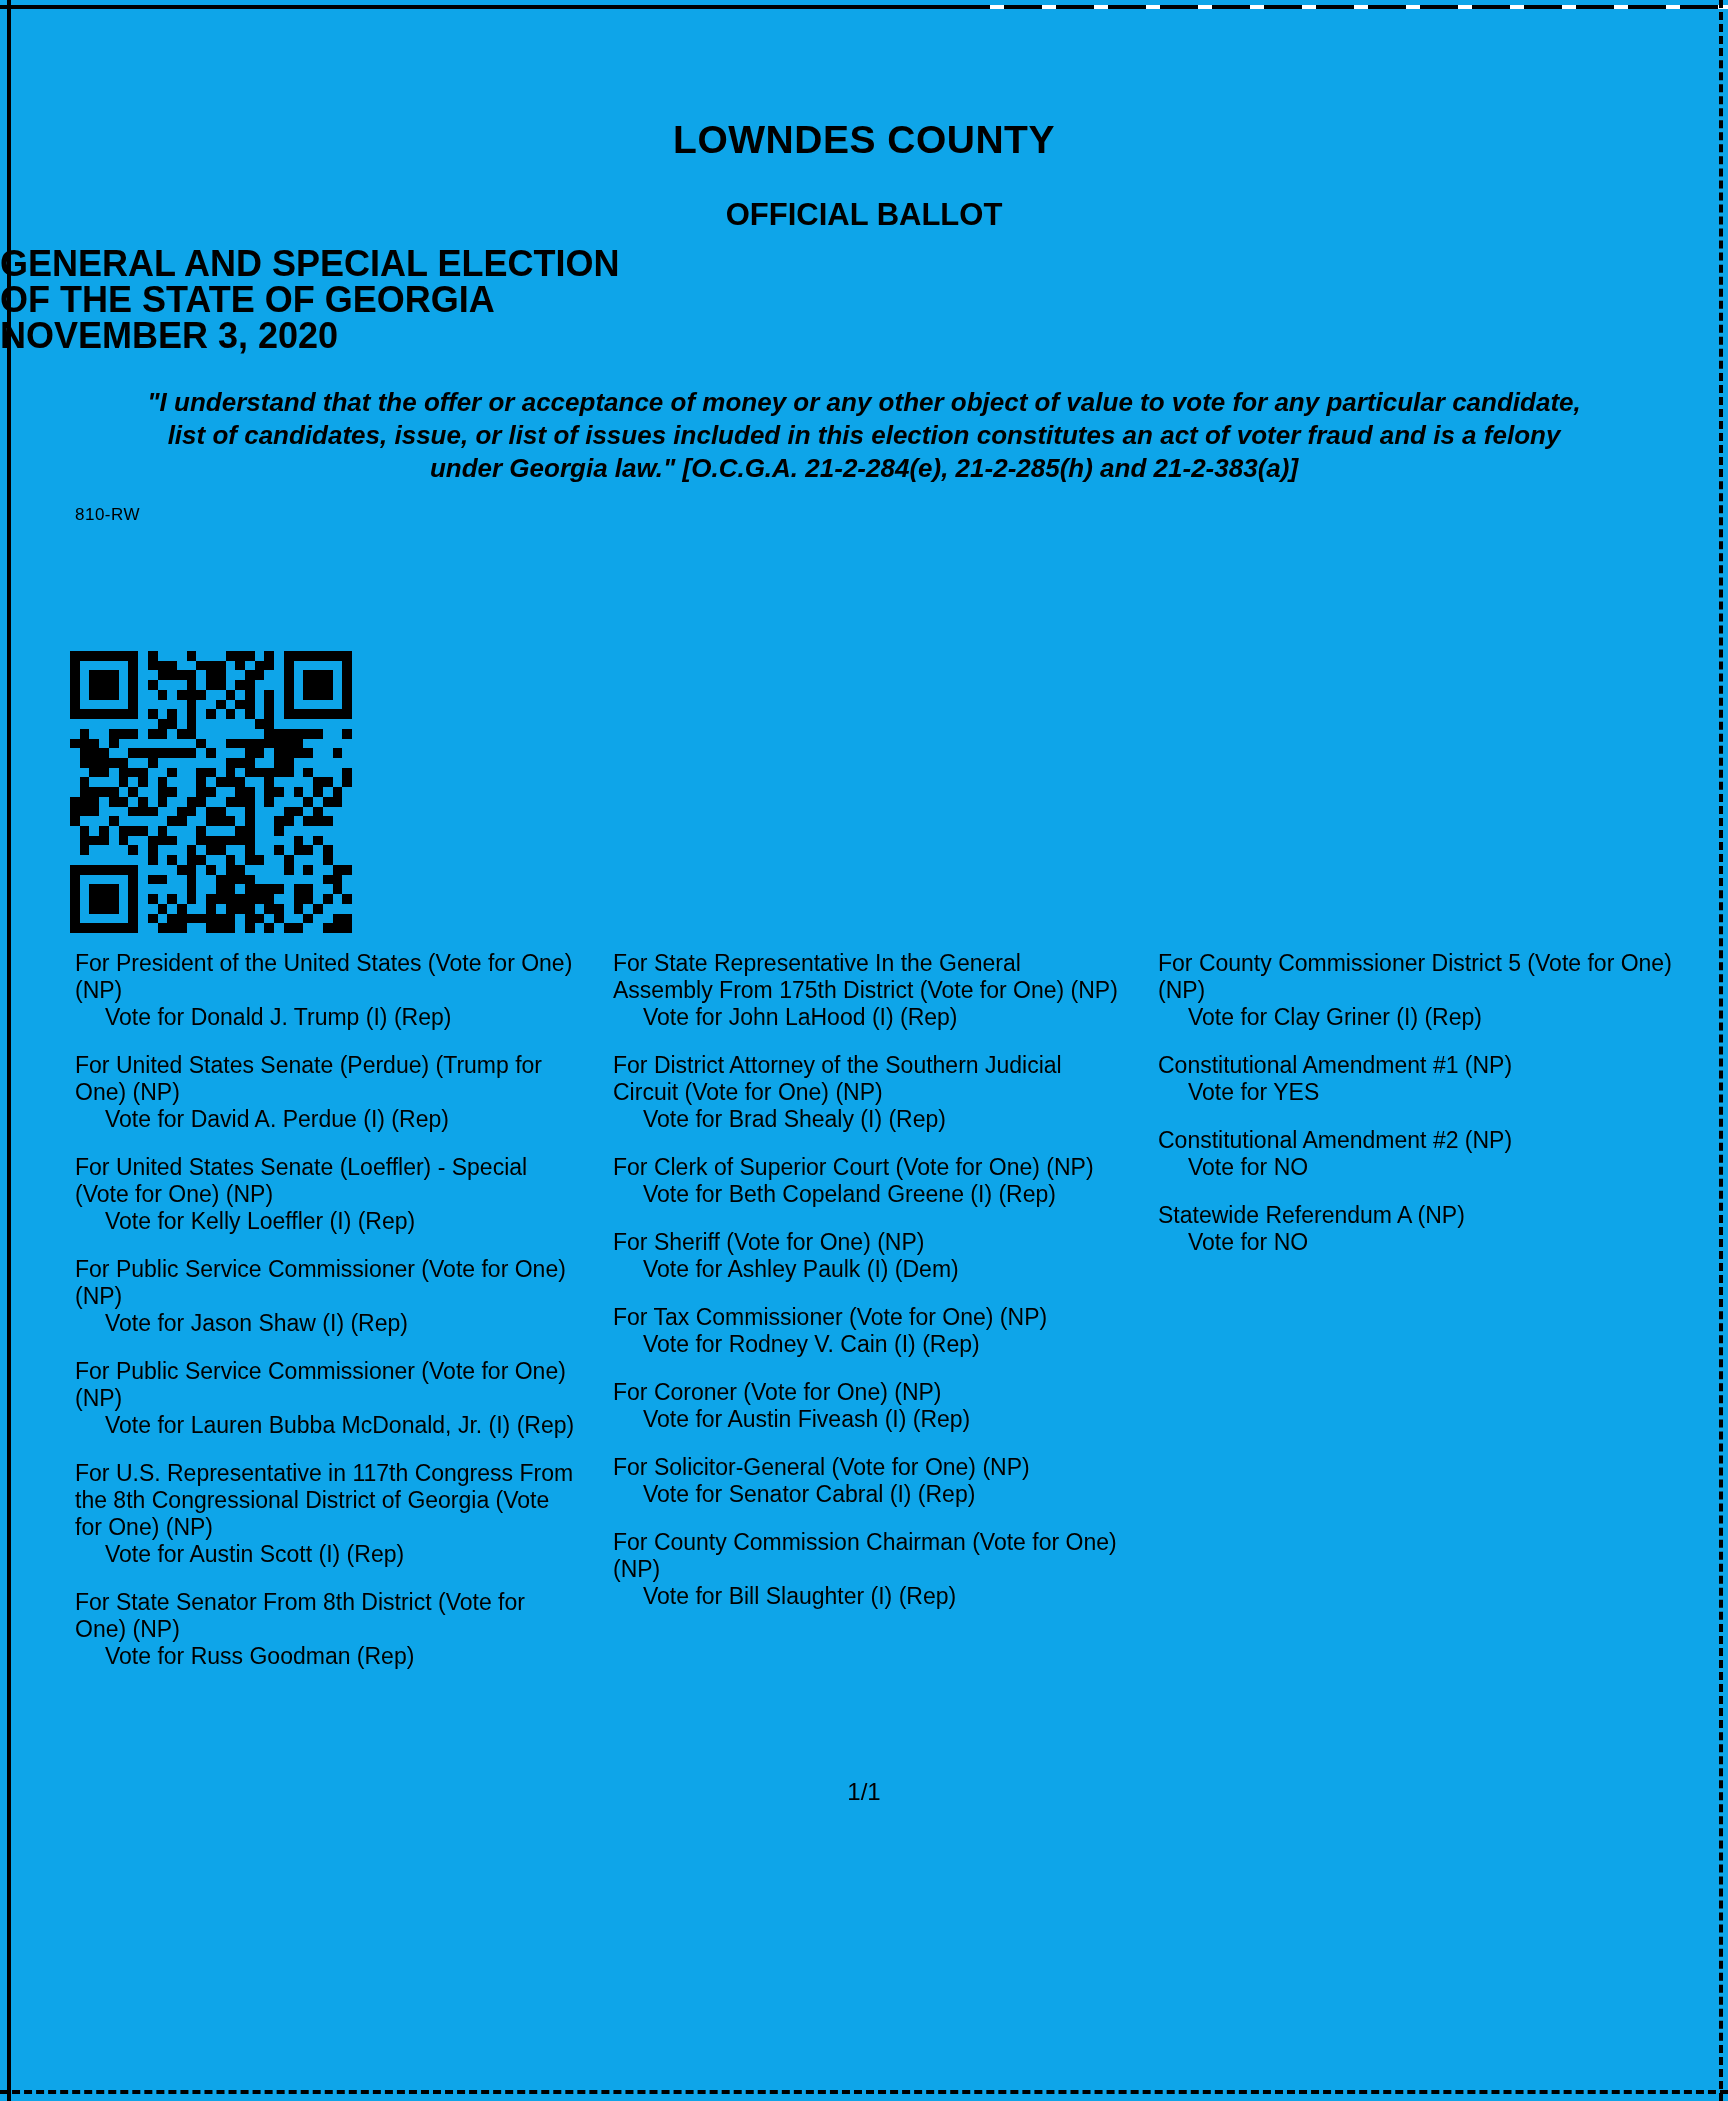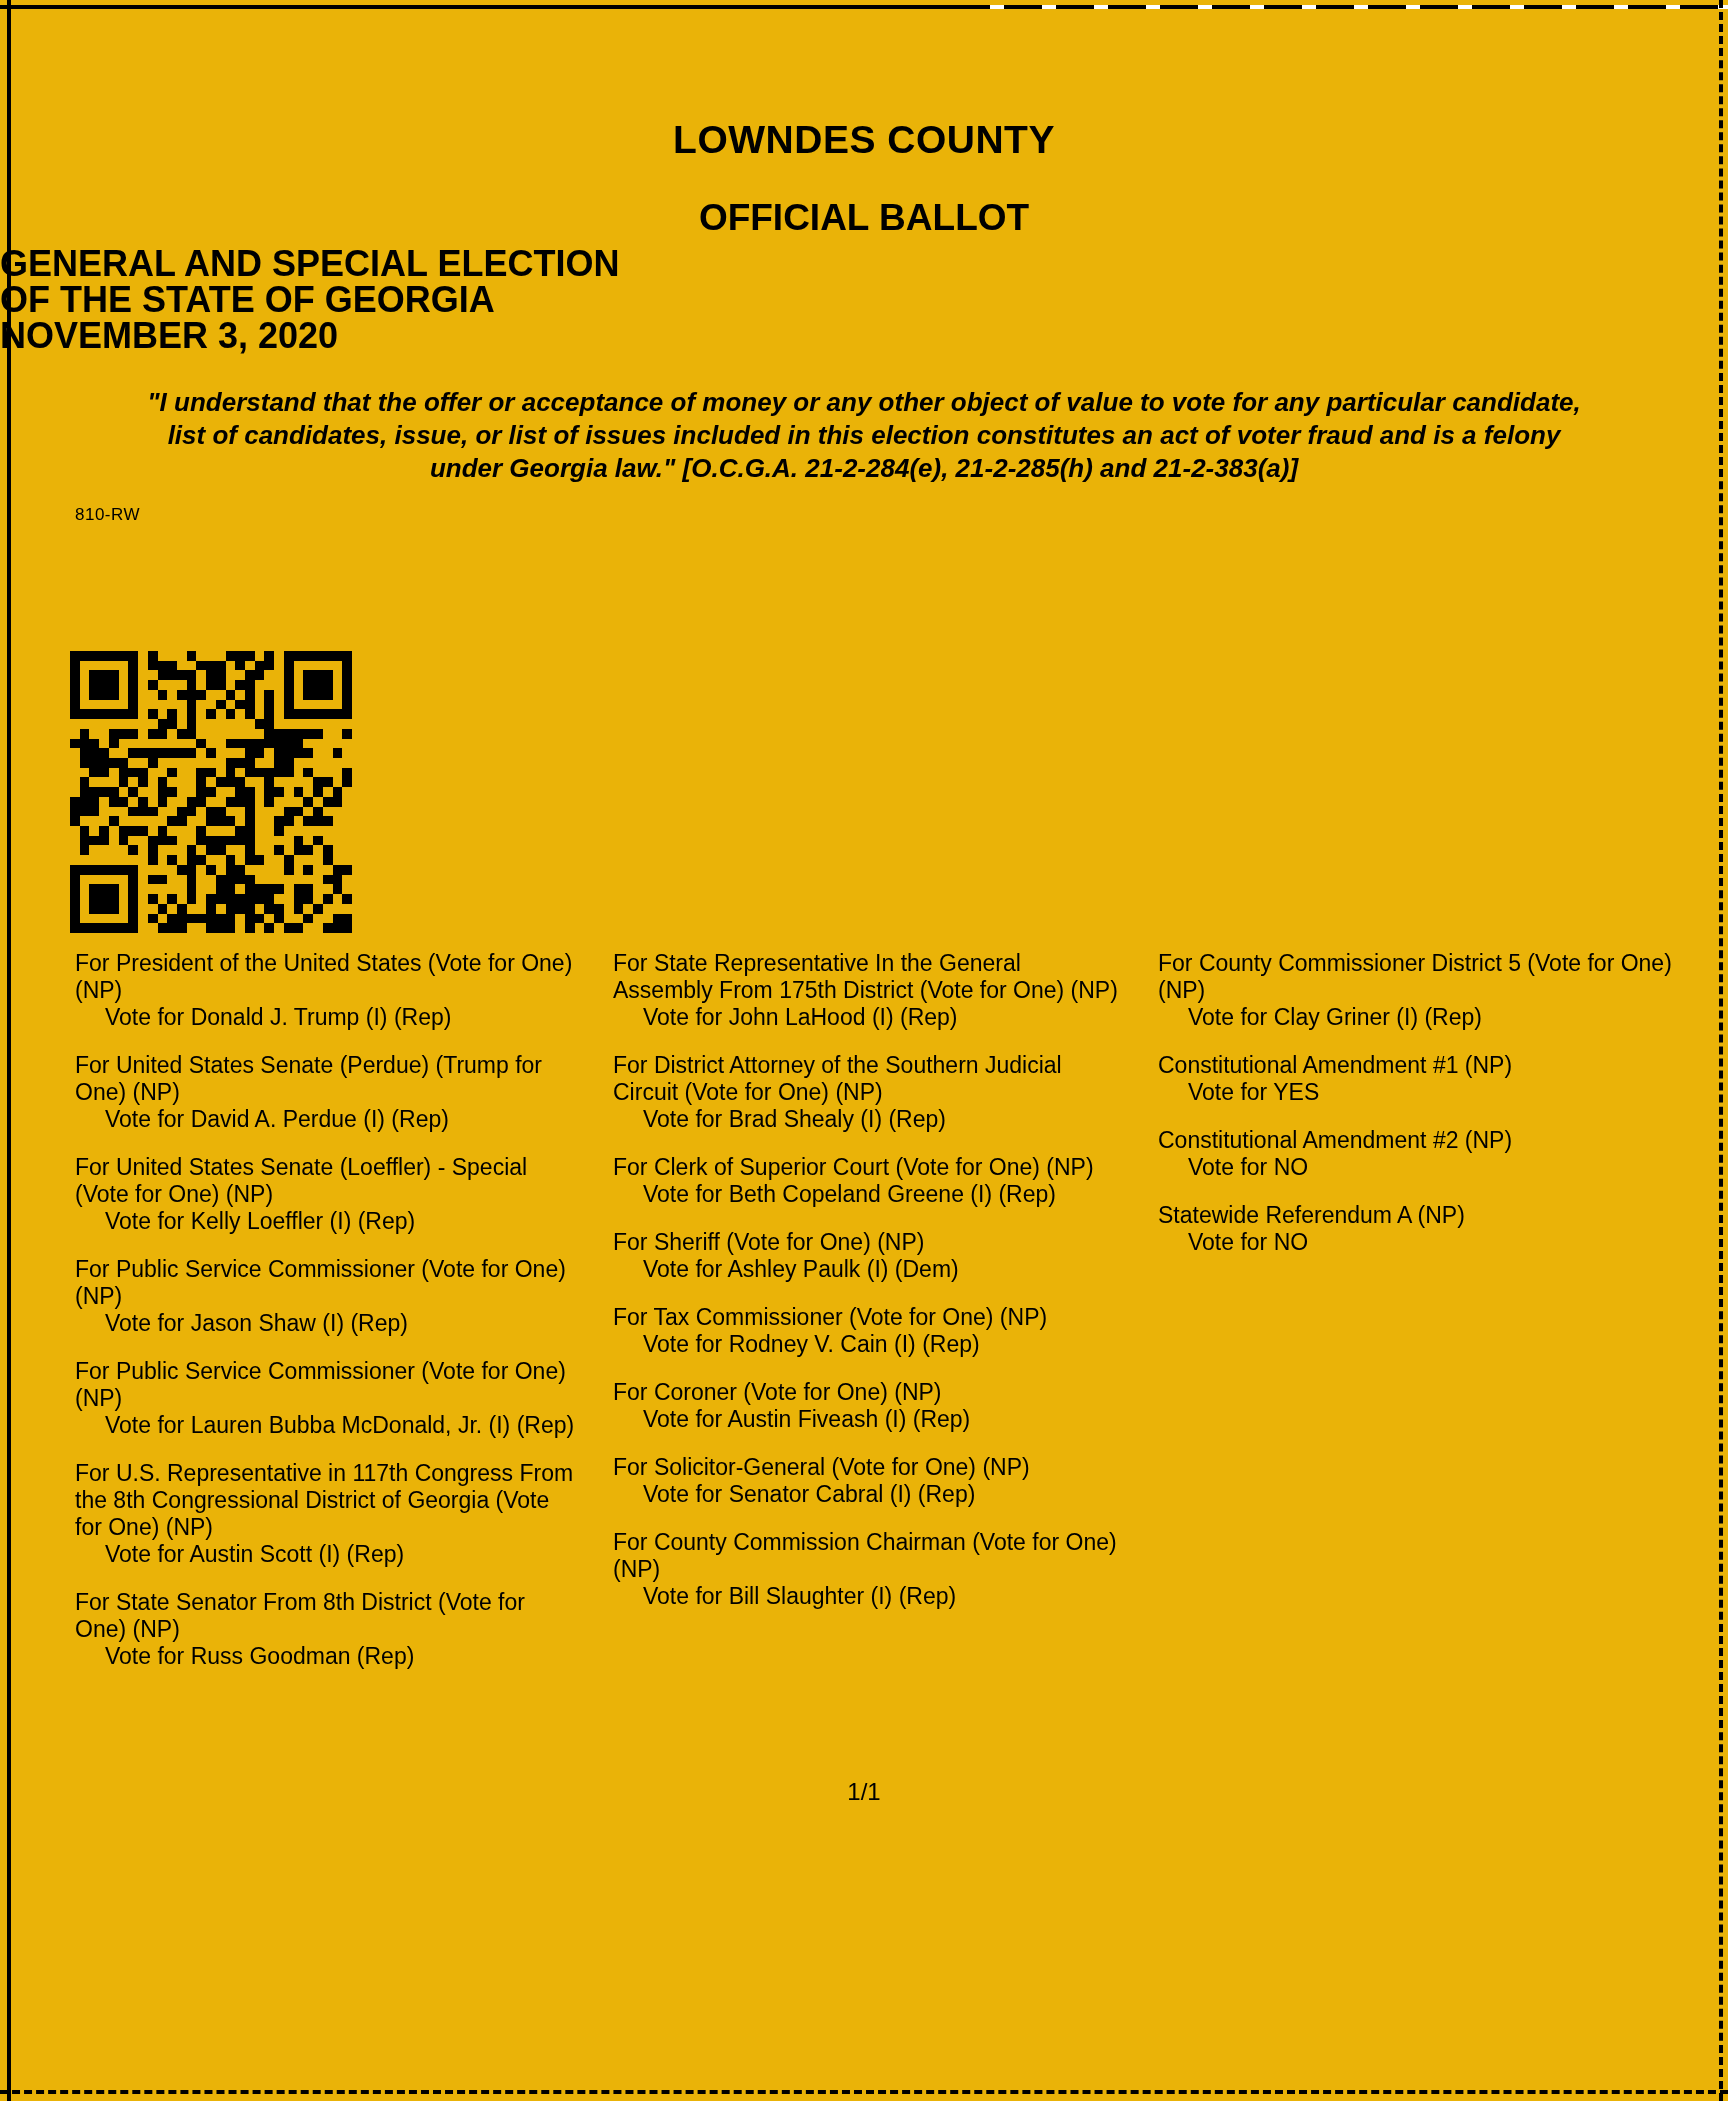--- a/index.html
+++ b/index.html
@@ -11,38 +11,38 @@
     width: 1728px;
     height: 2101px;
     position: relative;
     font-family: "Liberation Sans", "DejaVu Sans", sans-serif;
     color: #000000;
     -webkit-font-smoothing: antialiased;
   }
   .page {
     position: absolute;
     inset: 0;
-    background: #eab308;
+    background: #0ea5e9;
     overflow: hidden;
   }
   
   .edge-top    { position: absolute; top: 5px;    left: 0; right: 0; height: 0; border-top: 4px solid #000; }
   .edge-top-dashes { position: absolute; top: 5px; left: 990px; right: 0; height: 4px;
                      background: repeating-linear-gradient(90deg,#fff 0 14px,#000 14px 52px); }
   .edge-left   { position: absolute; left: 7px;   top: 0; bottom: 0; width: 0; border-left: 4px solid #000; }
   .edge-right  { position: absolute; right: 5px;  top: 0; bottom: 0; width: 0; border-right: 4px dashed #000; }
   .edge-bottom { position: absolute; bottom: 7px; left: 0; right: 0; height: 0; border-bottom: 4px dashed #000; }
 
   .hdr-county {
     position: absolute; top: 118px; left: 0; right: 0;
     text-align: center; font-size: 39px; font-weight: 700; letter-spacing: 0.5px;
   }
   .hdr-ballot {
     position: absolute; top: 197px; left: 0; right: 0;
-    text-align: center; font-size: 37px; font-weight: 700;
+    text-align: center; font-size: 31px; font-weight: 700;
   }
   .hdr-election {
     position: absolute; top: 246px; left: 0; right: 0;
     text-align: left; font-size: 36px; font-weight: 700; line-height: 36px;
   }
   .fraud-notice {
     position: absolute; top: 386px; left: 0; right: 0;
     text-align: center; font-style: italic; font-weight: 700;
     font-size: 26px; line-height: 33px;
   }

